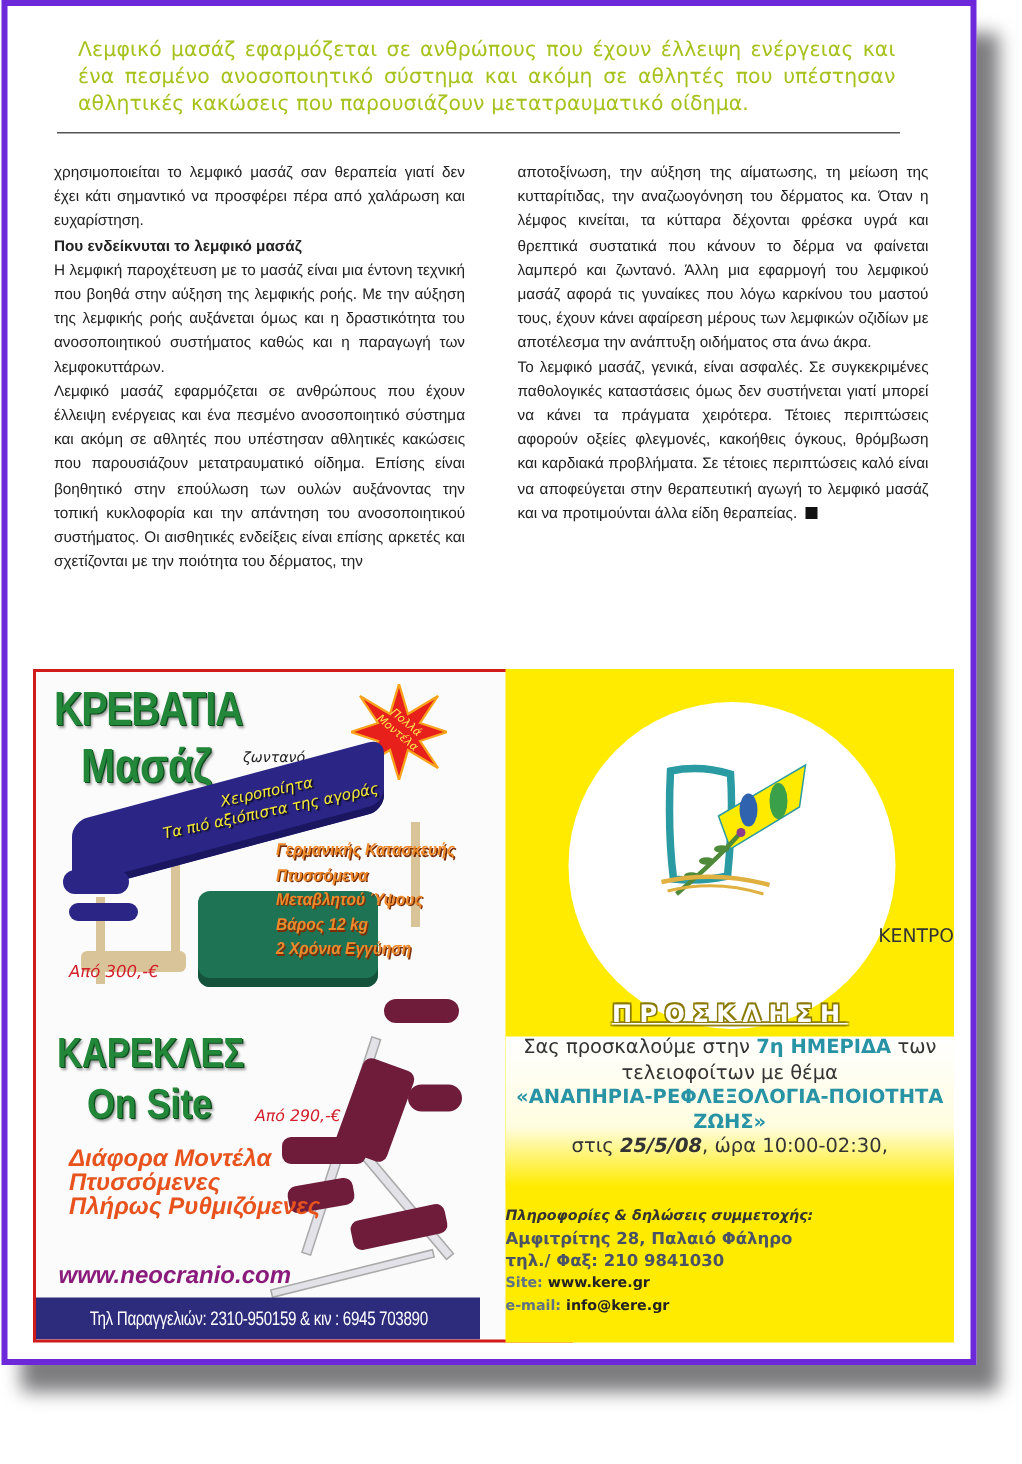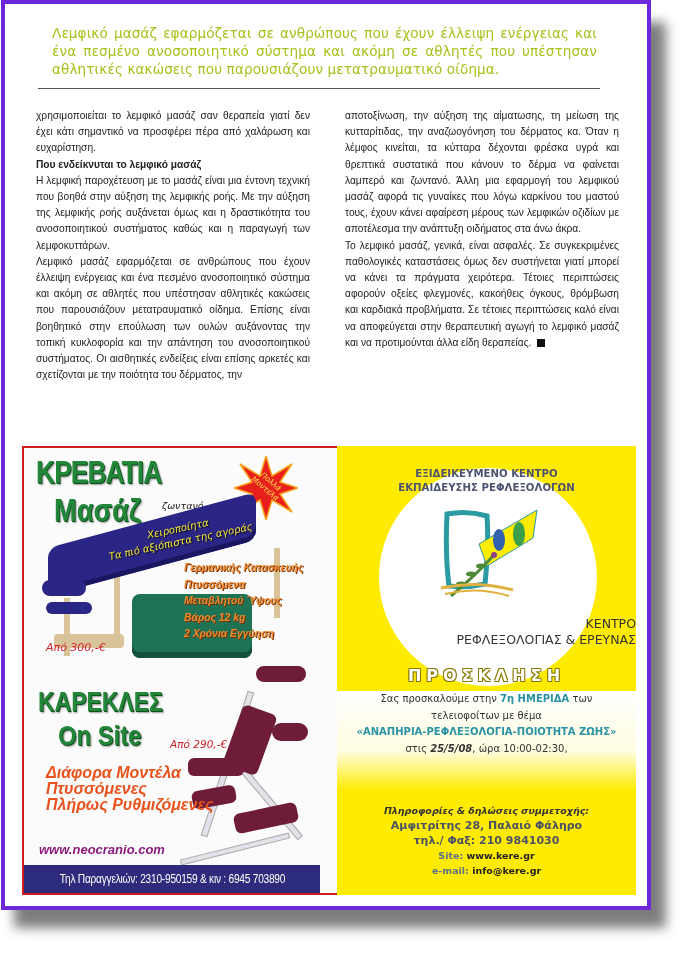--- a/index.html
+++ b/index.html
@@ -30,35 +30,35 @@
   .bed-case{position:absolute;left:108px;top:146px;width:120px;height:64px;background:#1f7355;border-radius:8px;box-shadow:inset 0 -6px 0 #15523c;}
   .bed-slogan{position:absolute;left:82px;top:74px;color:#f4e934;font-size:10px;font-style:italic;transform:rotate(-12deg);line-height:13px;text-align:center;text-shadow:1px 1px 1px #000;}
   .feat{position:absolute;left:160px;top:111px;color:#ef8a2b;font-family:"Liberation Sans",sans-serif;font-size:11.5px;font-weight:bold;font-style:italic;line-height:16.5px;text-shadow:1px 1px 0 #7a2d05;transform:scaleX(0.9);transform-origin:left;}
   .price1{position:absolute;left:22px;top:193px;color:#d21f2a;font-style:italic;font-size:11px;}
   .t3{position:absolute;left:14px;top:238px;font-family:"Liberation Sans",sans-serif;font-weight:bold;font-size:28px;color:#23873a;transform:scaleX(0.82);transform-origin:left;text-shadow:1px 1px 0 #0c4d1c,2px 2px 2px #999;}
   .t4{position:absolute;left:34px;top:272px;font-family:"Liberation Sans",sans-serif;font-weight:bold;font-size:28px;color:#23873a;transform:scaleX(0.85);transform-origin:left;text-shadow:1px 1px 0 #0c4d1c,2px 2px 2px #999;}
   .price2{position:absolute;left:146px;top:290px;color:#d21f2a;font-style:italic;font-size:10.5px;}
   .feat2{position:absolute;left:22px;top:317px;color:#e8531d;font-style:italic;font-weight:bold;font-size:16px;line-height:16px;font-family:"Liberation Sans",sans-serif;}
   .chair-seat{position:absolute;background:#6f1c3a;border-radius:6px;}
   .chair-frame{position:absolute;background:#e2e2e8;border:1px solid #aaa;}
-  .url{position:absolute;left:15px;top:394px;color:#8a1a7b;font-size:13px;font-weight:bold;font-style:italic;font-family:"Liberation Sans",sans-serif;}
+  .url{position:absolute;left:15px;top:394px;color:#8a1a7b;font-size:16px;font-weight:bold;font-style:italic;font-family:"Liberation Sans",sans-serif;}
   .phone{position:absolute;left:0;bottom:0;width:296px;height:28px;background:#2d2b7c;color:#fff;font-family:"Liberation Sans",sans-serif;font-size:13px;line-height:28px;text-align:center;transform-origin:center;letter-spacing:-0.3px;}
   .phone span{display:inline-block;transform:scaleX(0.78);white-space:nowrap;}
 
   
   .ad2{position:absolute;left:332px;top:442px;width:299px;height:449px;background:#ffeb00;overflow:hidden;}
   .circle{position:absolute;left:42px;top:22px;width:218px;height:218px;border-radius:50%;background:#ffffff;}
   .ad2 .hdr{position:absolute;left:0;top:21px;width:299px;text-align:center;color:#4d5370;font-weight:bold;font-size:10.2px;line-height:14px;font-family:"DejaVu Sans",sans-serif;}
   .logo{position:absolute;left:100px;top:58px;width:110px;height:100px;}
   .ad2 .kentro{position:absolute;left:0;top:170px;width:299px;text-align:right;color:#333;font-size:12.5px;line-height:16px;}
-  .prosk{position:absolute;left:0;top:220px;width:299px;text-align:center;color:#ffffff;font-weight:bold;font-size:16px;letter-spacing:5px;text-shadow:1px 1px 0 #8a7a00,-1px -1px 0 #8a7a00,1px -1px 0 #8a7a00,-1px 1px 0 #8a7a00;}
+  .prosk{position:absolute;left:0;top:220px;width:299px;text-align:center;color:#ffffff;font-weight:bold;font-size:16px;letter-spacing:5px;text-shadow:1px 1px 0 #8a7a00,-1px -1px 0 #8a7a00,1px -1px 0 #8a7a00,-1px 1px 0 #8a7a00;text-decoration:underline;}
   .inv{position:absolute;left:0;top:245px;width:299px;height:100px;background:linear-gradient(#ffffff,#fffde0 60%,#ffeb00);}
-  .inv p{margin:0;text-align:center;color:#333;font-size:10px;line-height:16.5px;}
+  .inv p{margin:0;text-align:center;color:#333;font-size:13px;line-height:16.5px;}
   .inv .acc{color:#2893a5;font-weight:bold;}
-  .info{position:absolute;left:0;top:357px;width:299px;text-align:center;}
+  .info{position:absolute;left:0;top:357px;width:299px;}
   .info p{margin:0;line-height:15px;}
   .info .l1{font-size:9.5px;font-style:italic;font-weight:bold;color:#333;}
   .info .l2{font-size:11px;font-weight:bold;color:#4a5266;}
   .info .l3{font-size:9.5px;font-weight:bold;color:#4a5266;}
   .info .lab{color:#5e7188;}
   .info .val{color:#222;}
 </style>
 </head>
 <body>
 
@@ -135,42 +135,37 @@
       <div>Διάφορα Μοντέλα</div>
       <div>Πτυσσόμενες</div>
       <div>Πλήρως Ρυθμιζόμενες</div>
     </div>
     <div class="url">www.neocranio.com</div>
     <div class="phone"><span>Τηλ Παραγγελιών: 2310-950159  &amp;  κιν : 6945 703890</span></div>
   </div>
 
   <div class="ad2">
     <div class="circle"></div>
-    <div class="hdr">
-      <div>ΕΞΙΔΕΙΚΕΥΜΕΝΟ ΚΕΝΤΡΟ</div>
-      <div>ΕΚΠΑΙΔΕΥΣΗΣ ΡΕΦΛΕΞΟΛΟΓΩΝ</div>
-    </div>
     <div class="logo">
       <svg viewBox="0 0 110 100" width="110" height="100">
         <path d="M10 10 Q30 6 50 12 Q52 40 48 80 Q30 84 12 82 Q8 50 10 10Z" fill="none" stroke="#2a9aa3" stroke-width="5"></path>
         <polygon points="42,40 100,6 96,34 50,62" fill="#ffeb00" stroke="#2a9aa3" stroke-width="1"></polygon>
         <ellipse cx="62" cy="36" rx="6" ry="11" fill="#2f63b0"></ellipse>
         <ellipse cx="82" cy="30" rx="6" ry="12" fill="#3aa04a"></ellipse>
         <path d="M14 92 Q40 70 56 52" stroke="#4f8a3a" stroke-width="3" fill="none"></path>
         <ellipse cx="24" cy="80" rx="5" ry="2.5" fill="#4f8a3a"></ellipse>
         <ellipse cx="34" cy="70" rx="5" ry="2.5" fill="#4f8a3a"></ellipse>
         <ellipse cx="44" cy="62" rx="5" ry="2.5" fill="#4f8a3a"></ellipse>
         <circle cx="57" cy="51" r="3" fill="#8d3e8a"></circle>
         <path d="M4 84 Q40 76 76 86" stroke="#e0b040" stroke-width="3" fill="none"></path>
         <path d="M8 90 Q40 82 72 92" stroke="#e0b040" stroke-width="2" fill="none"></path>
       </svg>
     </div>
     <div class="kentro">
       <div>ΚΕΝΤΡΟ</div>
-      <div>ΡΕΦΛΕΞΟΛΟΓΙΑΣ &amp; ΕΡΕΥΝΑΣ</div>
     </div>
     <div class="prosk">ΠΡΟΣΚΛΗΣΗ</div>
     <div class="inv">
       <p><span>Σας προσκαλούμε στην </span><span class="acc">7η ΗΜΕΡΙΔΑ</span><span> των</span></p>
       <p>τελειοφοίτων με θέμα</p>
       <p class="acc">«ΑΝΑΠΗΡΙΑ-ΡΕΦΛΕΞΟΛΟΓΙΑ-ΠΟΙΟΤΗΤΑ ΖΩΗΣ»</p>
       <p><span>στις </span><b><i>25/5/08</i></b><span>, ώρα 10:00-02:30,</span></p>
     </div>
     <div class="info">
       <p class="l1">Πληροφορίες &amp; δηλώσεις συμμετοχής:</p>

